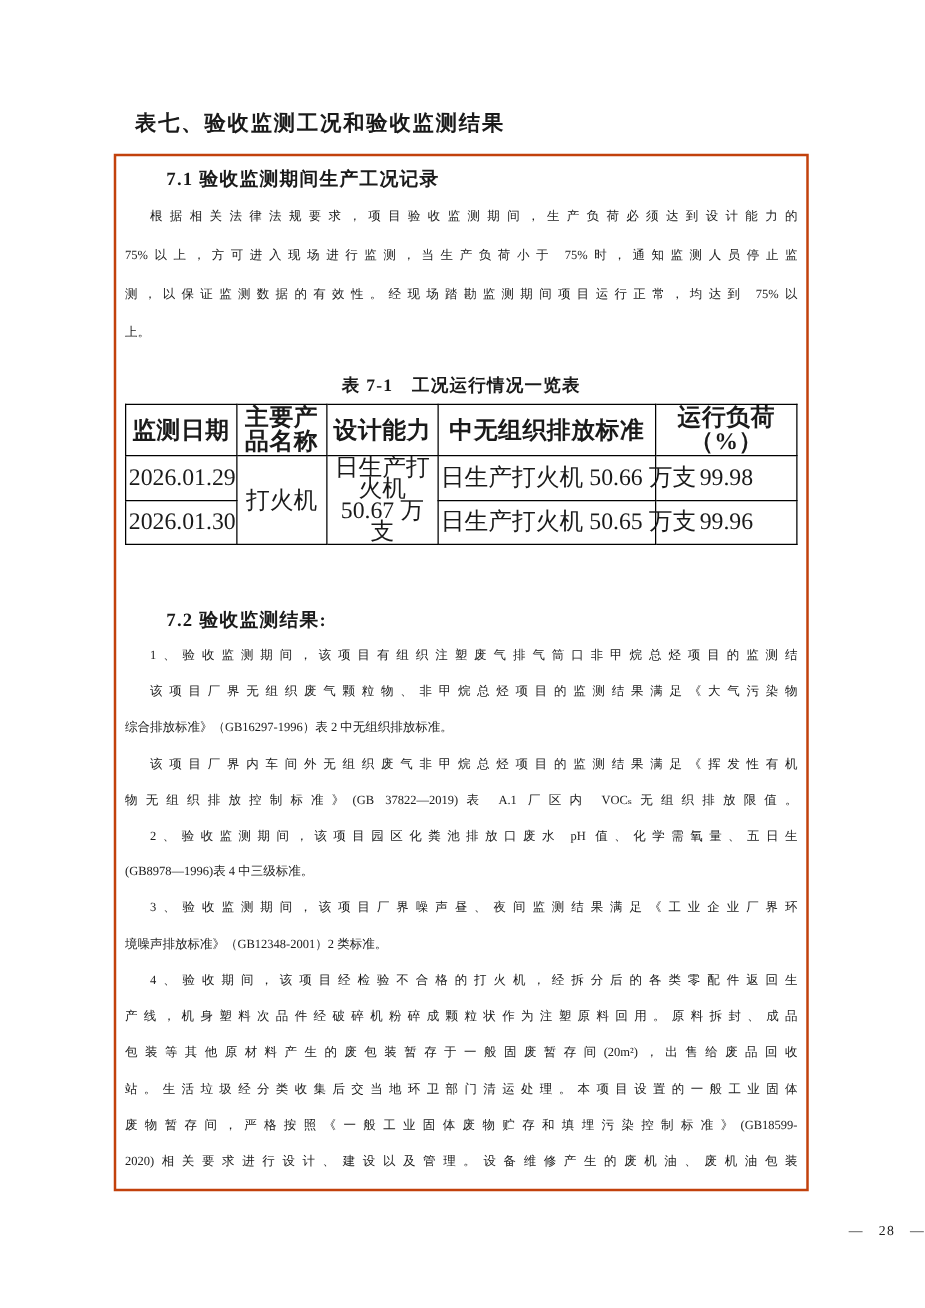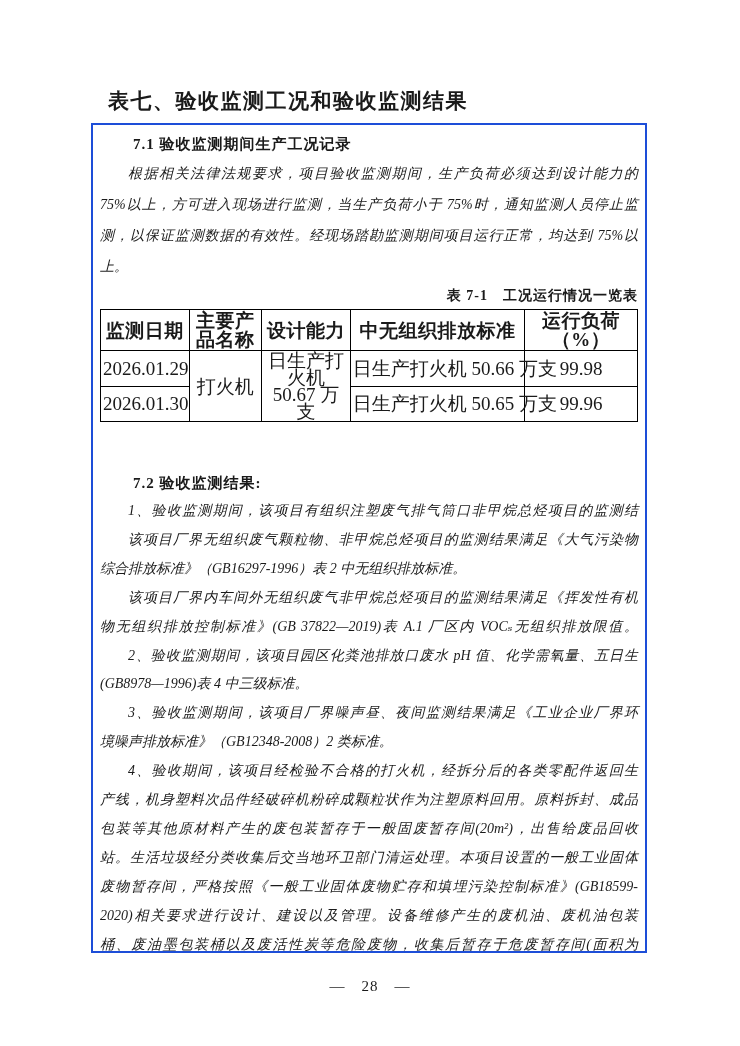--- a/index.html
+++ b/index.html
@@ -7,55 +7,55 @@
     width: 740px; height: 1046px;
     background: #ffffff;
     color: #1a1a1a;
     font-family: "Liberation Serif", "DejaVu Serif", serif;
     position: relative;
     overflow: hidden;
   }
   .doc-title {
     position: absolute;
     left: 108px; top: 87px;
-    font-size: 21px;
+    font-size: 17px;
     font-weight: bold;
     letter-spacing: 1.5px;
     white-space: nowrap;
   }
   .content-box {
     position: absolute;
     left: 91px; top: 123px;
     width: 556px; height: 830px;
-    border: 2px solid #1d4ed8;
+    border: 2px solid #c2410c;
     box-sizing: border-box;
     padding: 5px 7px 0 7px;
     overflow: hidden;
   }
   .sec-heading {
     font-size: 15px;
     font-weight: bold;
     letter-spacing: 1px;
     padding-left: 2.2em;
     line-height: 28px;
   }
   .h72 { line-height: 27px; margin-top: 48px; }
   .para { margin: 0; }
-  .tline { font-size: 14px; font-style: italic; }
+  .tline { font-size: 10px; }
   .p71 .tline { line-height: 31px; }
   .p72 .tline { line-height: 28.9px; }
   .fill { text-align: justify; text-align-last: justify; }
   .end  { text-align: left; }
   .indent { text-indent: 2em; }
   .tbl-caption {
-    text-align: right;
+    text-align: center;
     font-weight: bold;
     font-size: 14px;
     line-height: 24px;
-    margin-top: 2px;
+    margin-top: 16px;
     letter-spacing: 1px;
   }
   table.t71 {
     width: 100%;
     border-collapse: collapse;
     table-layout: fixed;
     font-size: 19px;
     margin-top: 1px;
   }
   .t71 th, .t71 td {
@@ -74,22 +74,22 @@
   .nowrap { white-space: nowrap; }
   .col-date { width: 16.5%; }
   .col-product { width: 13.5%; }
   .col-capacity { width: 16.5%; }
   .col-operation { width: 32.5%; }
   .col-load { width: 21%; }
   .page-number {
     position: absolute;
     top: 977px; left: 0;
     width: 100%;
-    text-align: center;
-    font-size: 15px;
+    text-align: right;
+    font-size: 11px;
     letter-spacing: 1px;
   }
 </style>
 </head>
 <body>
 
 <div class="doc-title">表七、验收监测工况和验收监测结果</div>
 
 <div class="content-box">
 
@@ -153,21 +153,21 @@
     <div class="tline fill">物无组织排放控制标准》(GB 37822—2019)表 A.1 厂区内 VOCₛ无组织排放限值。</div>
   </div>
 
   <div class="para p72">
     <div class="tline fill indent">2、验收监测期间，该项目园区化粪池排放口废水 pH 值、化学需氧量、五日生</div>
     <div class="tline end">(GB8978—1996)表 4 中三级标准。</div>
   </div>
 
   <div class="para p72">
     <div class="tline fill indent">3、验收监测期间，该项目厂界噪声昼、夜间监测结果满足《工业企业厂界环</div>
-    <div class="tline end">境噪声排放标准》（GB12348-2008）2 类标准。</div>
+    <div class="tline end">境噪声排放标准》（GB12348-2001）2 类标准。</div>
   </div>
 
   <div class="para p72">
     <div class="tline fill indent">4、验收期间，该项目经检验不合格的打火机，经拆分后的各类零配件返回生</div>
     <div class="tline fill">产线，机身塑料次品件经破碎机粉碎成颗粒状作为注塑原料回用。原料拆封、成品</div>
     <div class="tline fill">包装等其他原材料产生的废包装暂存于一般固废暂存间(20m²)，出售给废品回收</div>
     <div class="tline fill">站。生活垃圾经分类收集后交当地环卫部门清运处理。本项目设置的一般工业固体</div>
     <div class="tline fill">废物暂存间，严格按照《一般工业固体废物贮存和填埋污染控制标准》(GB18599-</div>
     <div class="tline fill">2020)相关要求进行设计、建设以及管理。设备维修产生的废机油、废机油包装</div>
     <div class="tline fill">桶、废油墨包装桶以及废活性炭等危险废物，收集后暂存于危废暂存间(面积为</div>

